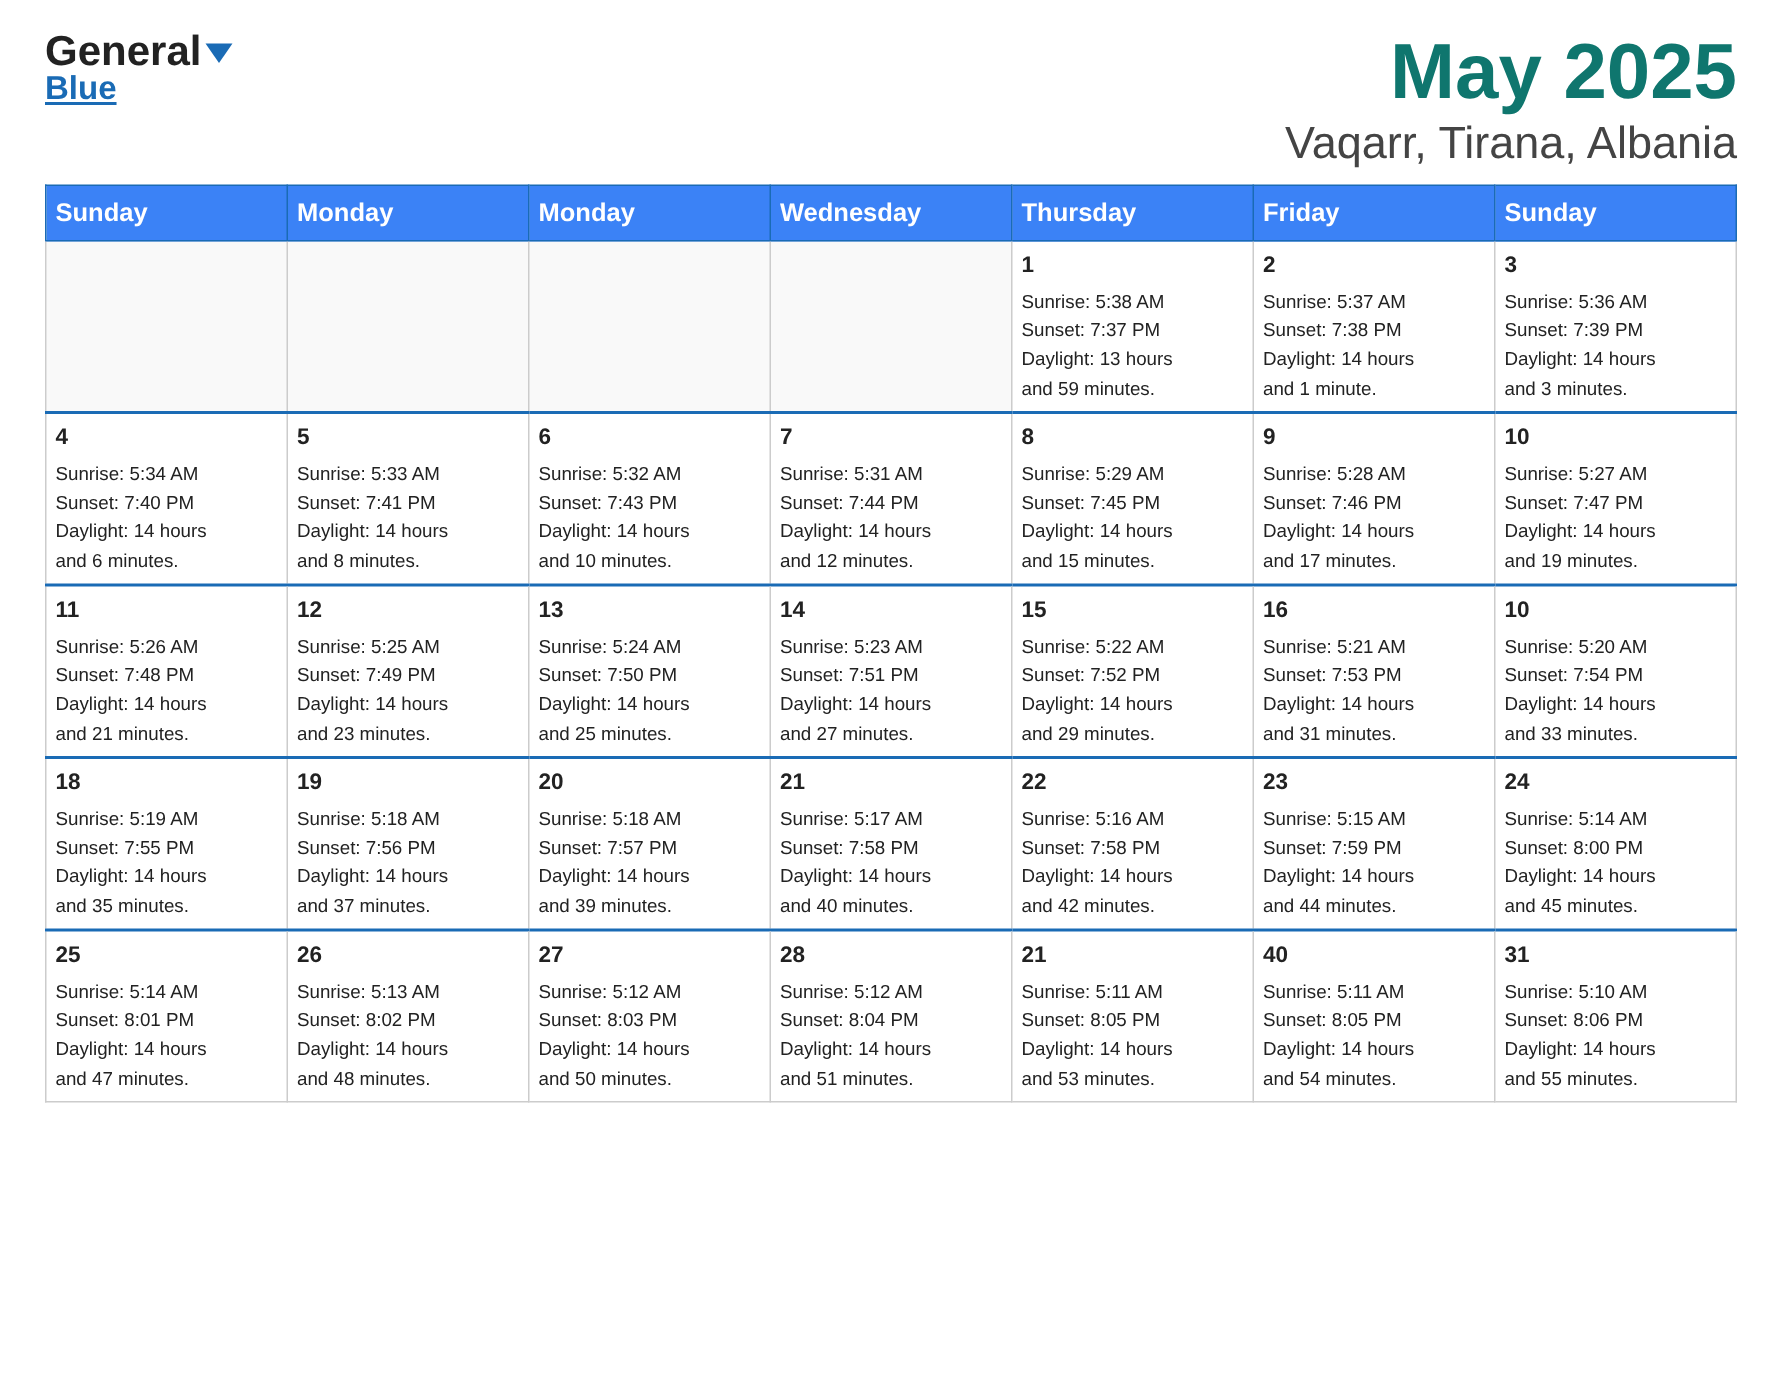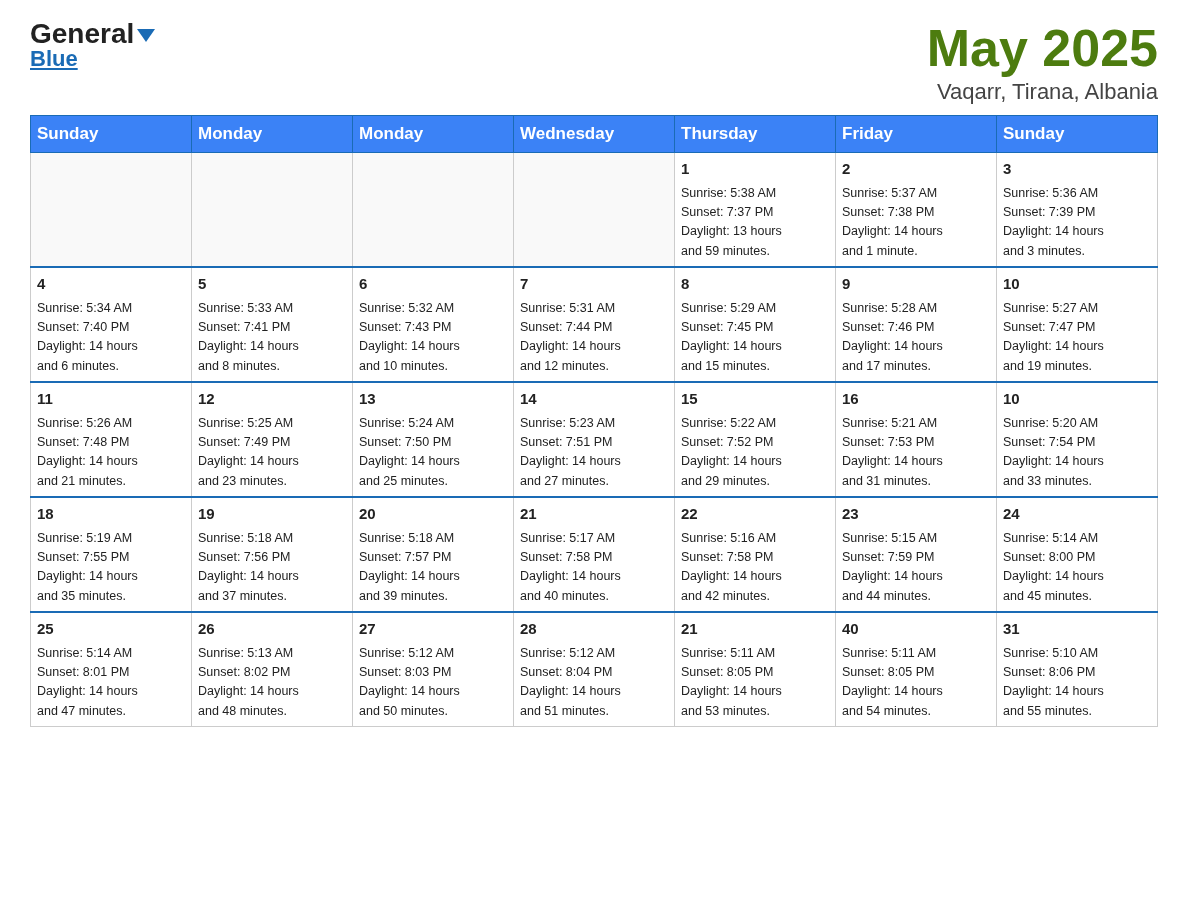--- a/index.html
+++ b/index.html
@@ -37,25 +37,25 @@
       color: #1a6bb5;
       margin-top: -2px;
       text-decoration: underline;
     }
     .title-area {
       text-align: right;
     }
     .month-title {
       font-size: 52px;
       font-weight: bold;
-      color: #4d7c0f;
+      color: #0f766e;
       line-height: 1.1;
     }
     .location {
-      font-size: 22px;
+      font-size: 30px;
       color: #444;
       margin-top: 2px;
     }
     .calendar {
       width: 100%;
       border-collapse: collapse;
       margin-top: 8px;
     }
     .calendar th {
       background: #3b82f6;

